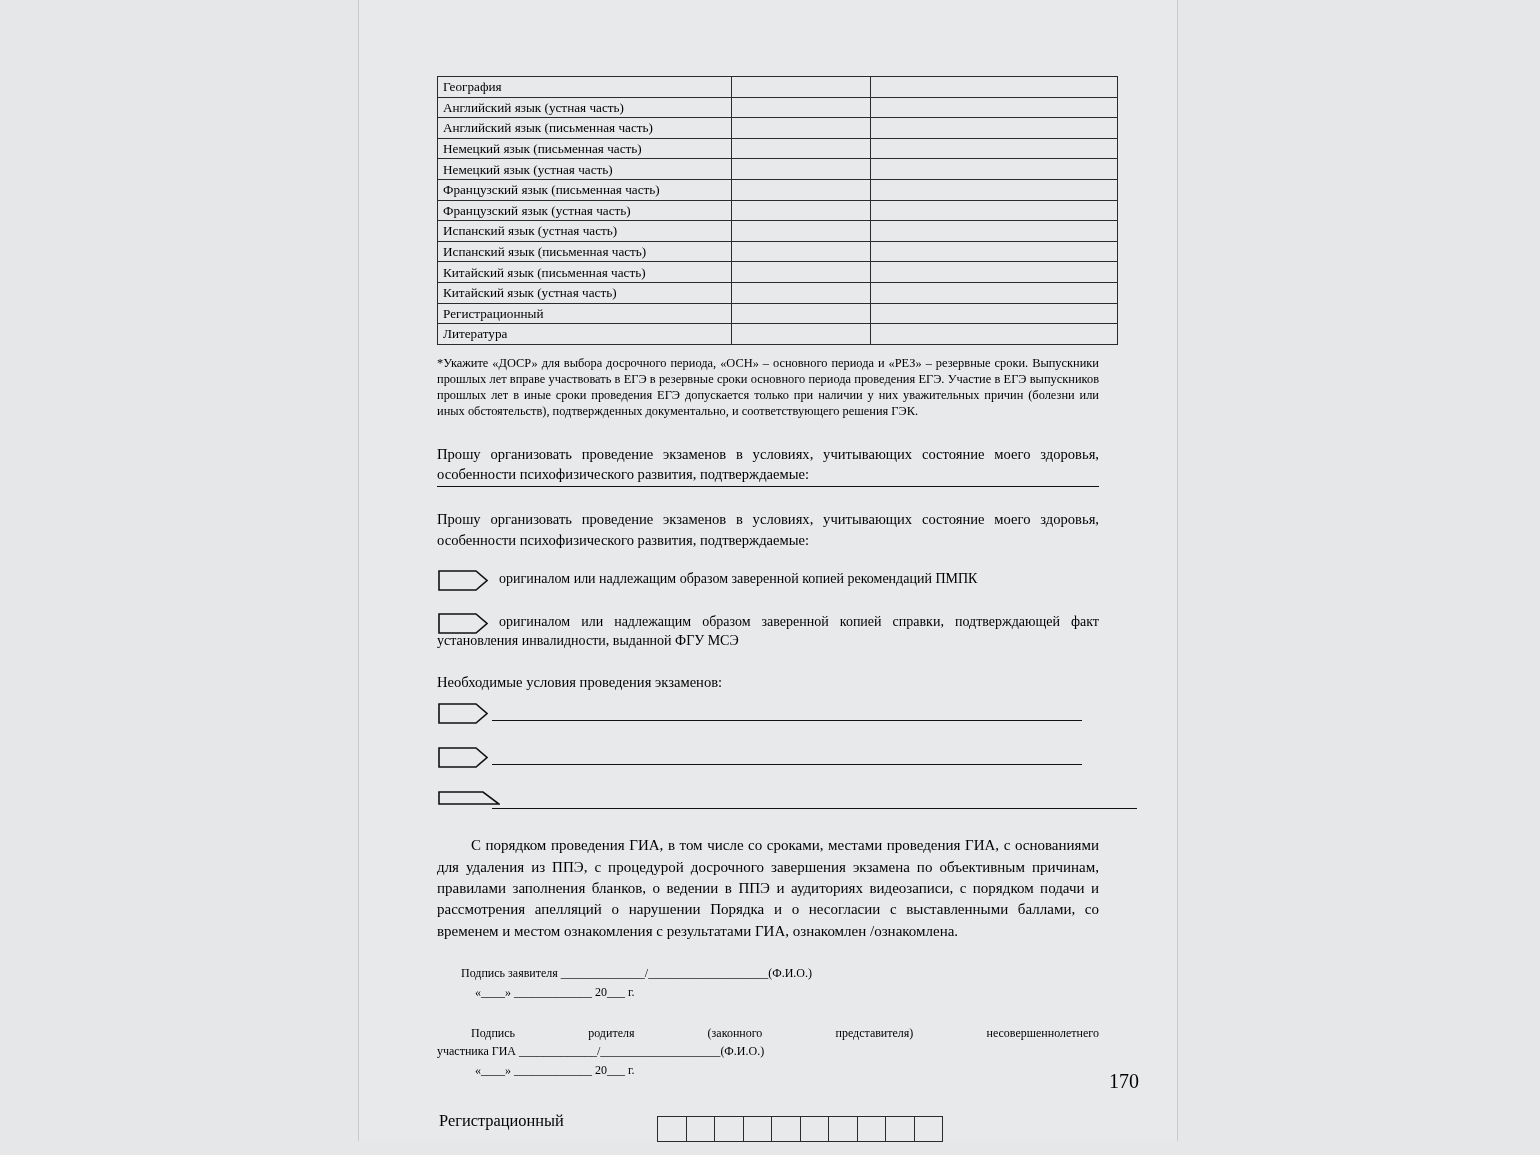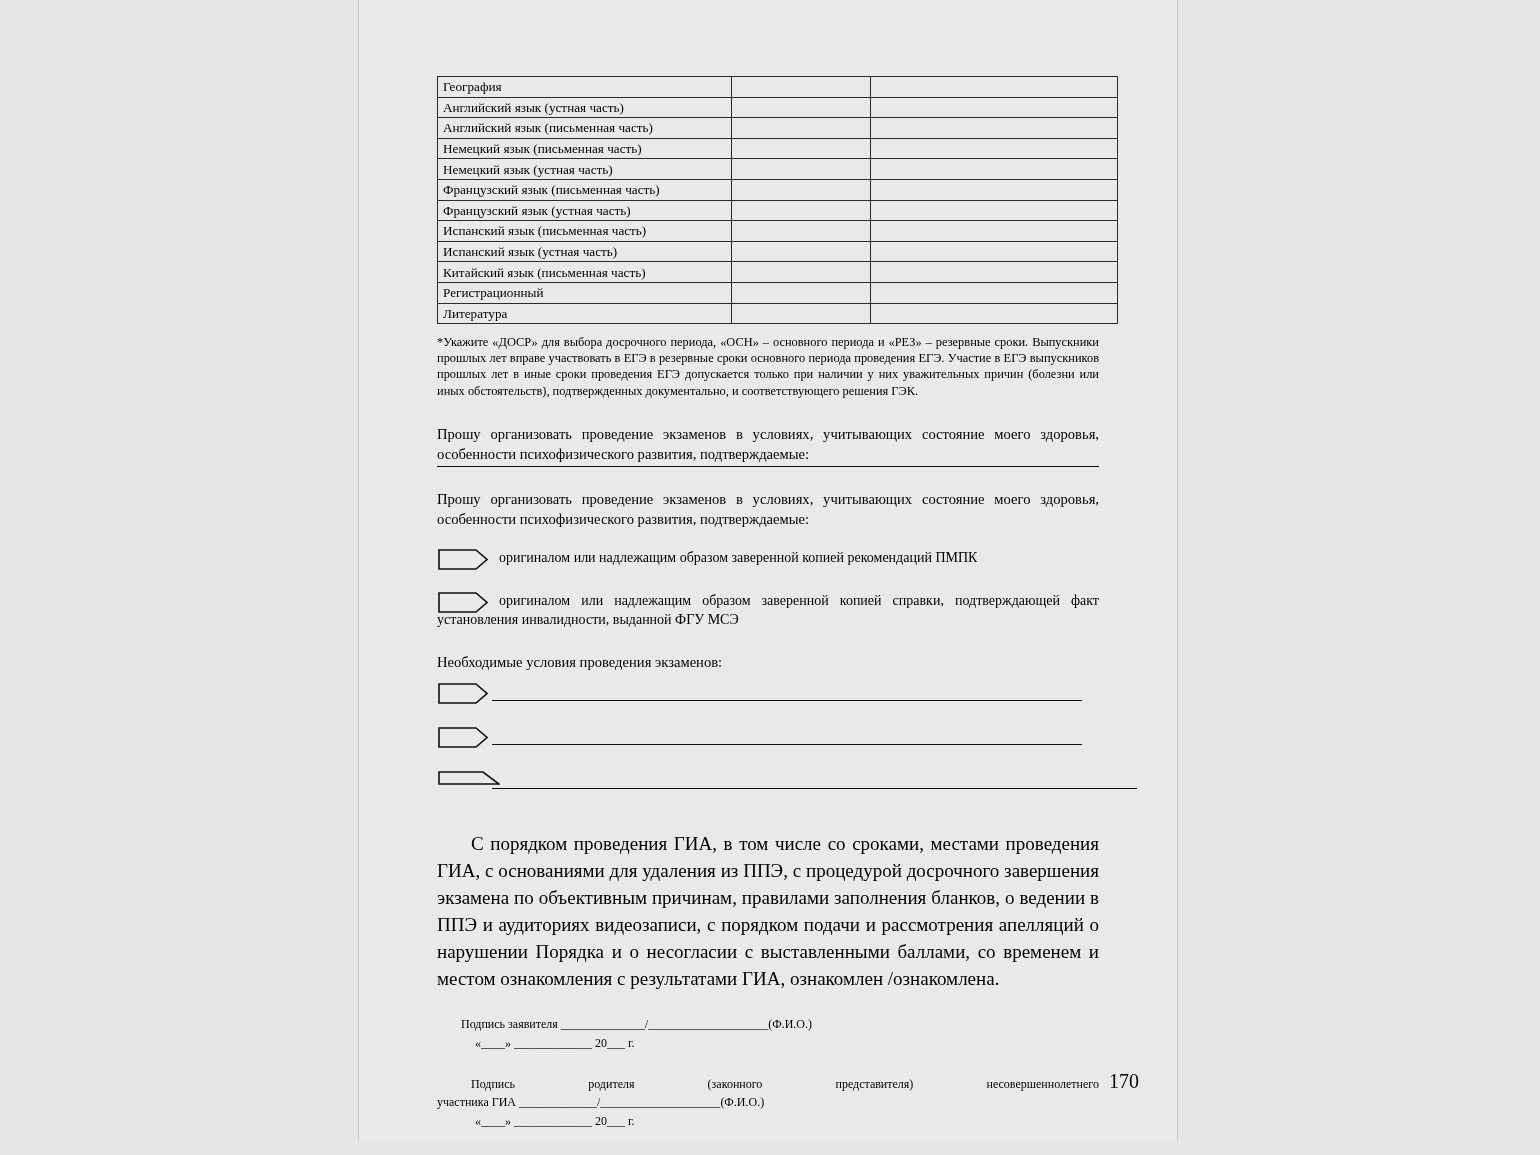--- a/index.html
+++ b/index.html
@@ -130,23 +130,23 @@
     top: 19px;
     height: 0;
     border-bottom: 1.4px solid #111;
   }
   .blank-row.r1 .rule { width: 590px; }
   .blank-row.r2 .rule { width: 590px; }
   .blank-row.r3 .rule { left: 55px; width: 645px; }
   .blank-row.r3 .arrow-box { width: 62px; }
 
   .p-gia {
-    margin-top: 28px;
+    margin-top: 12px;
     text-indent: 34px;
-    font-size: 19px;
+    font-size: 15px;
     line-height: 1.42;
     text-align: justify;
   }
 
   
   .sig-block {
     margin-top: 22px;
     font-size: 12px;
     line-height: 1.5;
   }
@@ -231,31 +231,36 @@
           <td class="c1">Французский язык (письменная часть)</td>
           <td class="c2"></td>
           <td class="c3"></td>
         </tr>
         <tr>
           <td class="c1">Французский язык (устная часть)</td>
           <td class="c2"></td>
           <td class="c3"></td>
         </tr>
         <tr>
+          <td class="c1">Испанский язык (устная часть)</td>
+          <td class="c2"></td>
+          <td class="c3"></td>
+        </tr>
+        <tr>
           <td class="c1">Испанский язык (письменная часть)</td>
           <td class="c2"></td>
           <td class="c3"></td>
         </tr>
         <tr>
-          <td class="c1">Испанский язык (устная часть)</td>
-          <td class="c2"></td>
-          <td class="c3"></td>
-        </tr>
-        <tr>
           <td class="c1">Китайский язык (письменная часть)</td>
+          <td class="c2"></td>
+          <td class="c3"></td>
+        </tr>
+        <tr>
+          <td class="c1">Китайский язык (устная часть)</td>
           <td class="c2"></td>
           <td class="c3"></td>
         </tr>
         <tr>
           <td class="c1">Регистрационный</td>
           <td class="c2"></td>
           <td class="c3"></td>
         </tr>
         <tr>
           <td class="c1">Литература</td>

